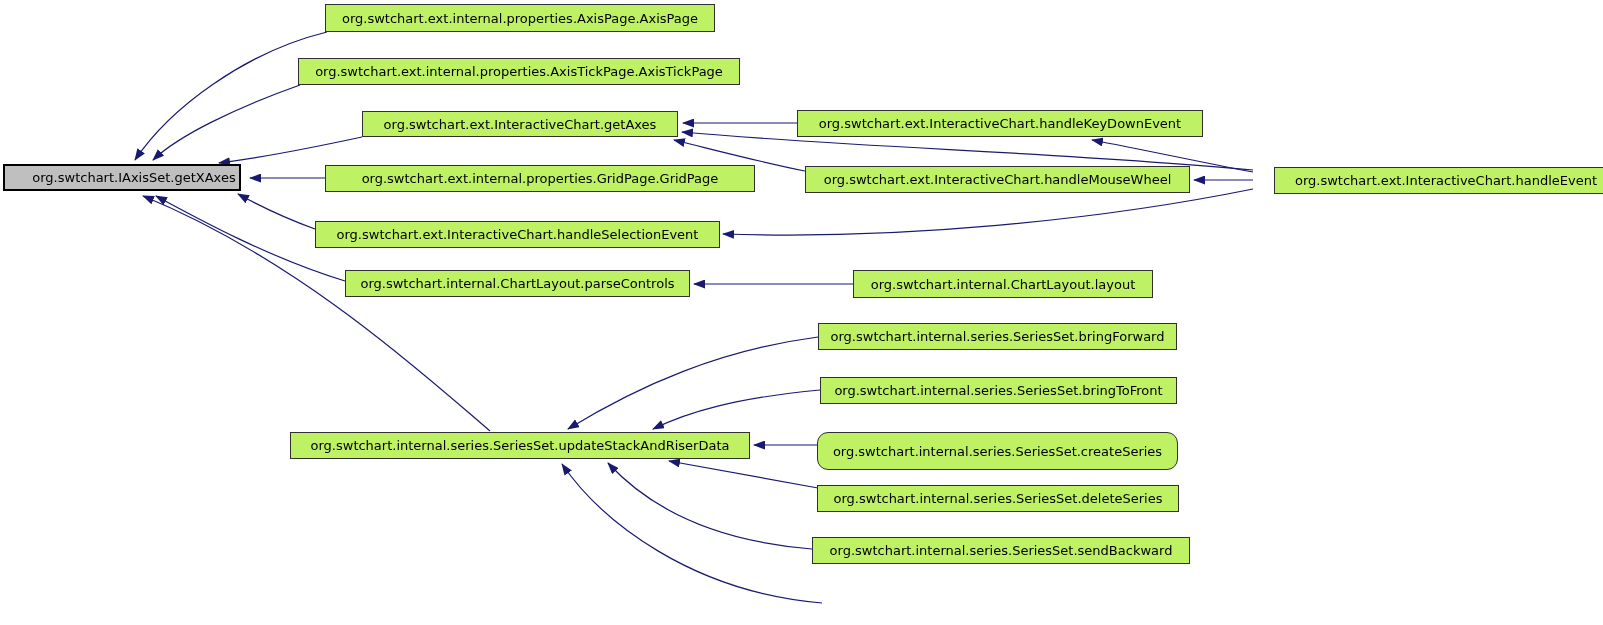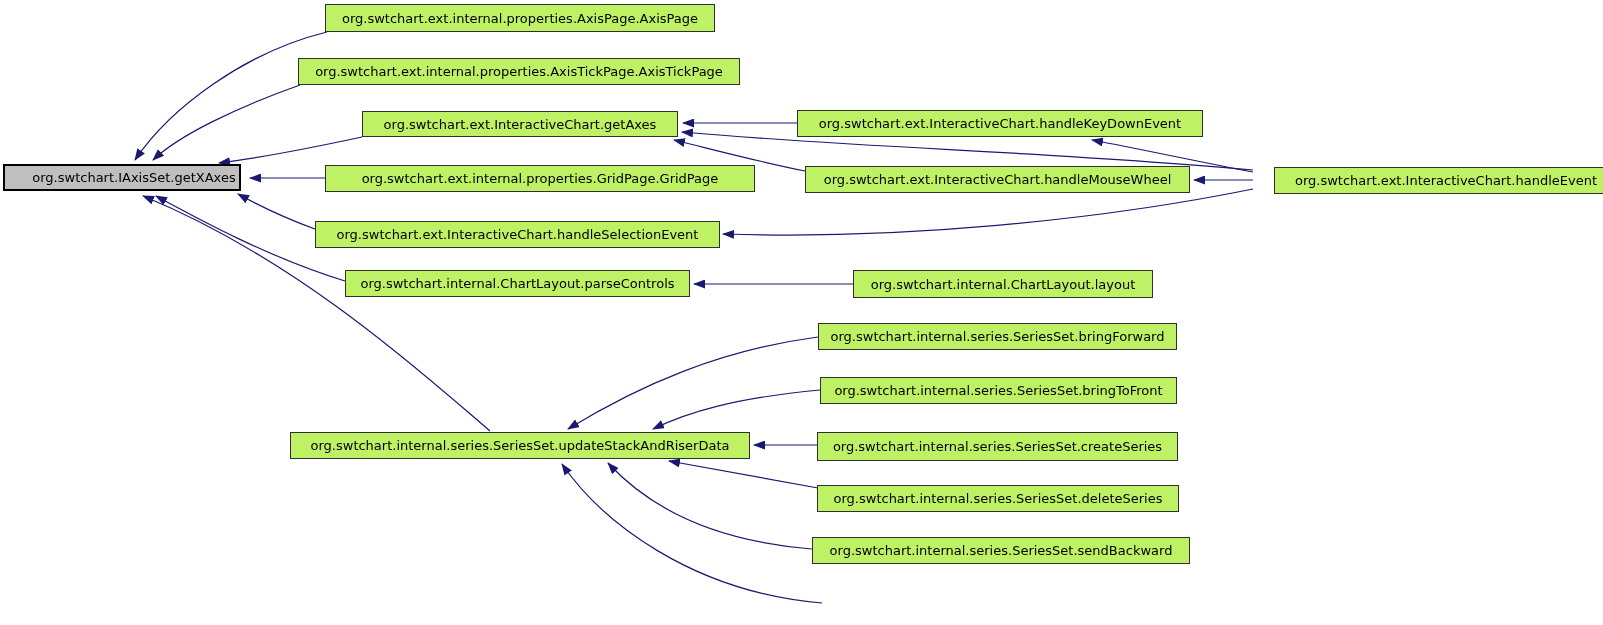--- a/index.html
+++ b/index.html
@@ -81,20 +81,20 @@
   <div class="node" style="left:1274px;top:167px;width:344px;height:27px;">org.swtchart.ext.InteractiveChart.handleEvent</div>
 
   <div class="node" style="left:853px;top:270px;width:300px;height:28px;">org.swtchart.internal.ChartLayout.layout</div>
 
   <div class="node" style="left:290px;top:432px;width:460px;height:27px;">org.swtchart.internal.series.SeriesSet.updateStackAndRiserData</div>
 
   <div class="node" style="left:818px;top:323px;width:359px;height:27px;">org.swtchart.internal.series.SeriesSet.bringForward</div>
 
   <div class="node" style="left:820px;top:377px;width:357px;height:27px;">org.swtchart.internal.series.SeriesSet.bringToFront</div>
 
-  <div class="node" style="left:817px;top:432px;width:361px;height:29px;">org.swtchart.internal.series.SeriesSet.createSeries</div>
+  <div class="node" style="left:817px;top:432px;width:361px;height:38px;border-radius:11px;">org.swtchart.internal.series.SeriesSet.createSeries</div>
 
   <div class="node" style="left:817px;top:485px;width:362px;height:27px;">org.swtchart.internal.series.SeriesSet.deleteSeries</div>
 
   <div class="node" style="left:812px;top:537px;width:378px;height:27px;">org.swtchart.internal.series.SeriesSet.sendBackward</div>
 
 
 </div>
 
 </body></html>

